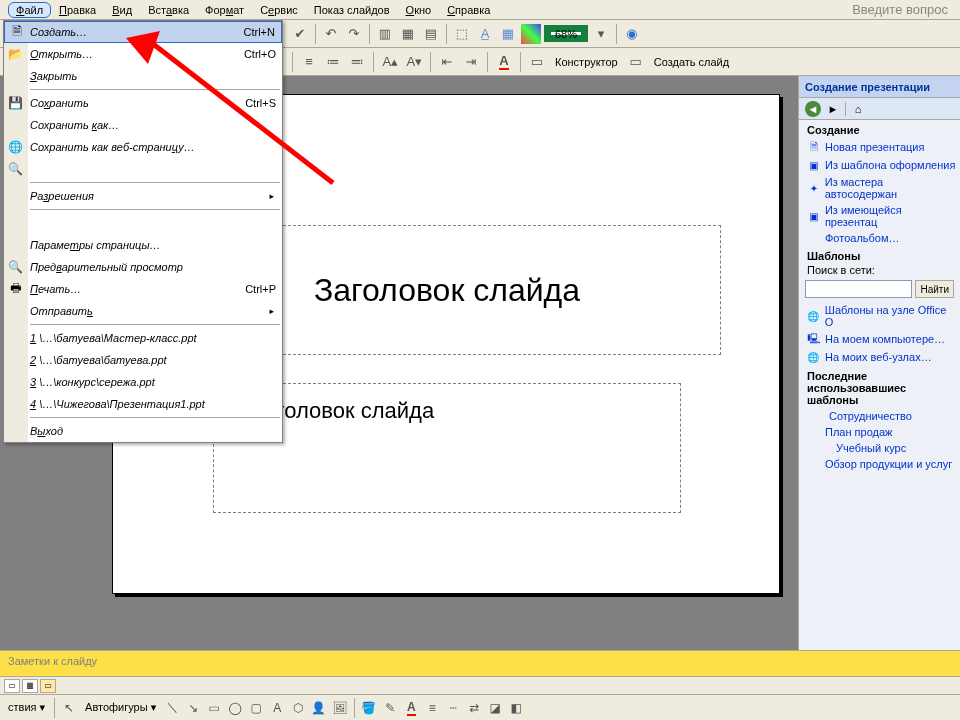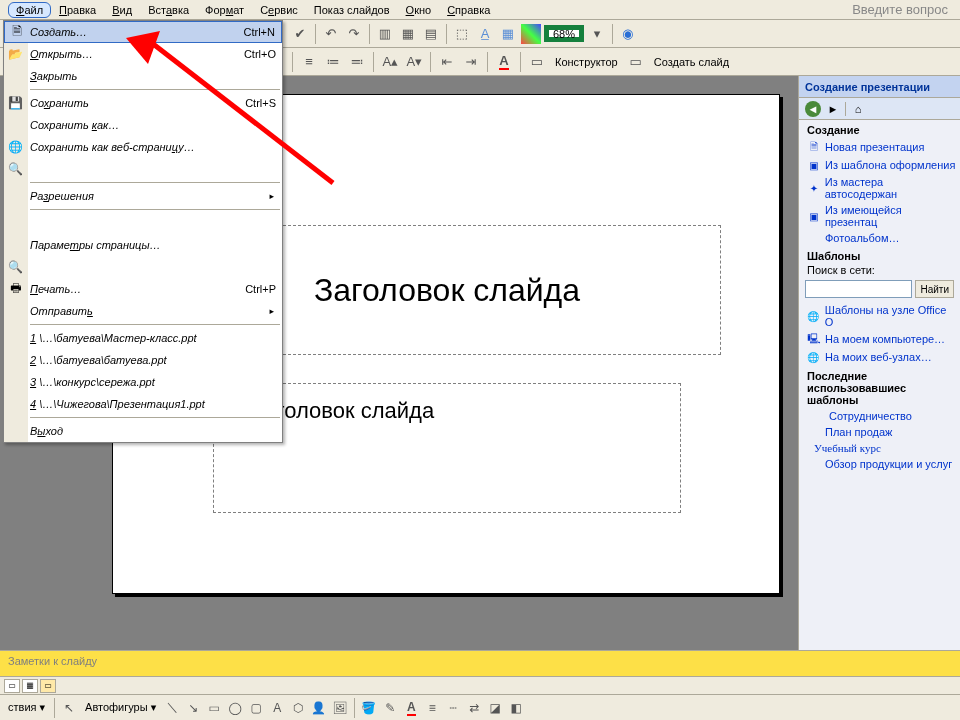--- a/index.html
+++ b/index.html
@@ -10,21 +10,21 @@
   .menubar .menu { padding: 2px 8px; cursor: default; border-radius: 6px; }
   .menubar .menu:first-child { background: #d6e8ff; border: 1px solid #316ac5; padding: 1px 7px; }
   .menubar .menu u { text-decoration: underline; }
   .help-box { margin-left: auto; color: #888; padding-right: 12px; font-size: 13px; }
 
   
   .toolbar-row { height: 28px; background: #efebde; border-bottom: 1px solid #aca899; display: flex; align-items: center; padding-left: 290px; gap: 3px; }
   .toolbar-row2 { height: 28px; background: #efebde; border-bottom: 1px solid #aca899; display: flex; align-items: center; padding-left: 290px; gap: 4px; }
   .tbtn { width: 20px; height: 20px; display: inline-flex; align-items: center; justify-content: center; font-size: 13px; color: #555; }
   .tsep { width: 1px; height: 20px; background: #aca899; margin: 0 2px; }
-  .zoom { font-size: 11px; padding: 0 4px; border: 5px solid #15803d; background: #fff; height: 17px; display: inline-flex; align-items: center; }
+  .zoom { font-size: 11px; padding: 0 4px; border: 7px solid #15803d; background: #fff; height: 17px; display: inline-flex; align-items: center; }
   .tlabel { font-size: 11px; padding: 0 4px; }
 
   
   .file-menu { position: absolute; top: 20px; left: 3px; width: 280px; background: #fff; border: 1px solid #808080; box-shadow: 2px 2px 3px rgba(0,0,0,.3); z-index: 100; }
   .file-menu .mrow { display: flex; align-items: center; height: 22px; padding: 0 6px 0 26px; position: relative; }
   .file-menu .mrow.highlighted { background: #c1d2ee; border: 1px solid #316ac5; height: 22px; padding-left: 25px; }
   .file-menu .micon { position: absolute; left: 4px; width: 16px; height: 16px; display: flex; align-items: center; justify-content: center; font-size: 12px; }
   .file-menu .mlabel { flex: 1; font-style: italic; }
   .file-menu .mshort { color: #000; font-size: 11px; }
   .file-menu .msep { height: 1px; background: #aca899; margin: 2px 2px 2px 26px; }
@@ -166,20 +166,21 @@
   </div>
   <div class="msep"></div>
   <div class="mrow">
     <span class="mlabel">⁠</span>
   </div>
   <div class="mrow">
     <span class="mlabel">Параме<u>т</u>ры страницы…</span>
   </div>
   <div class="mrow">
     <span class="micon">🔍</span>
+    <span class="mlabel">Пред<u>в</u>арительный просмотр</span>
   </div>
   <div class="mrow">
     <span class="micon">🖶</span>
     <span class="mlabel"><u>П</u>ечать…</span>
     <span class="mshort">Ctrl+P</span>
   </div>
   <div class="mrow arrow">
     <span class="mlabel">Отправит<u>ь</u></span>
   </div>
   <div class="msep"></div>
@@ -267,21 +268,21 @@
         <span>На моих веб-узлах…</span>
       </div>
 
     <div class="tp-section">Последние использовавшиес шаблоны</div>
     <div class="tp-link" style="padding-left:30px;">
         <span>Сотрудничество</span>
       </div>
     <div class="tp-link" style="padding-left:26px;">
         <span>План продаж</span>
       </div>
-    <div class="tp-link" style="padding-left:15px;font-family:Liberation Serif, serif;">
+    <div class="tp-link" style="padding-left:37px;">
         <span>Учебный курс</span>
       </div>
     <div class="tp-link" style="padding-left:26px;">
         <span>Обзор продукции и услуг</span>
       </div>
   </div>
 </div>
 
 <div class="notes-wrap">
   <div class="notes">Заметки к слайду</div>

